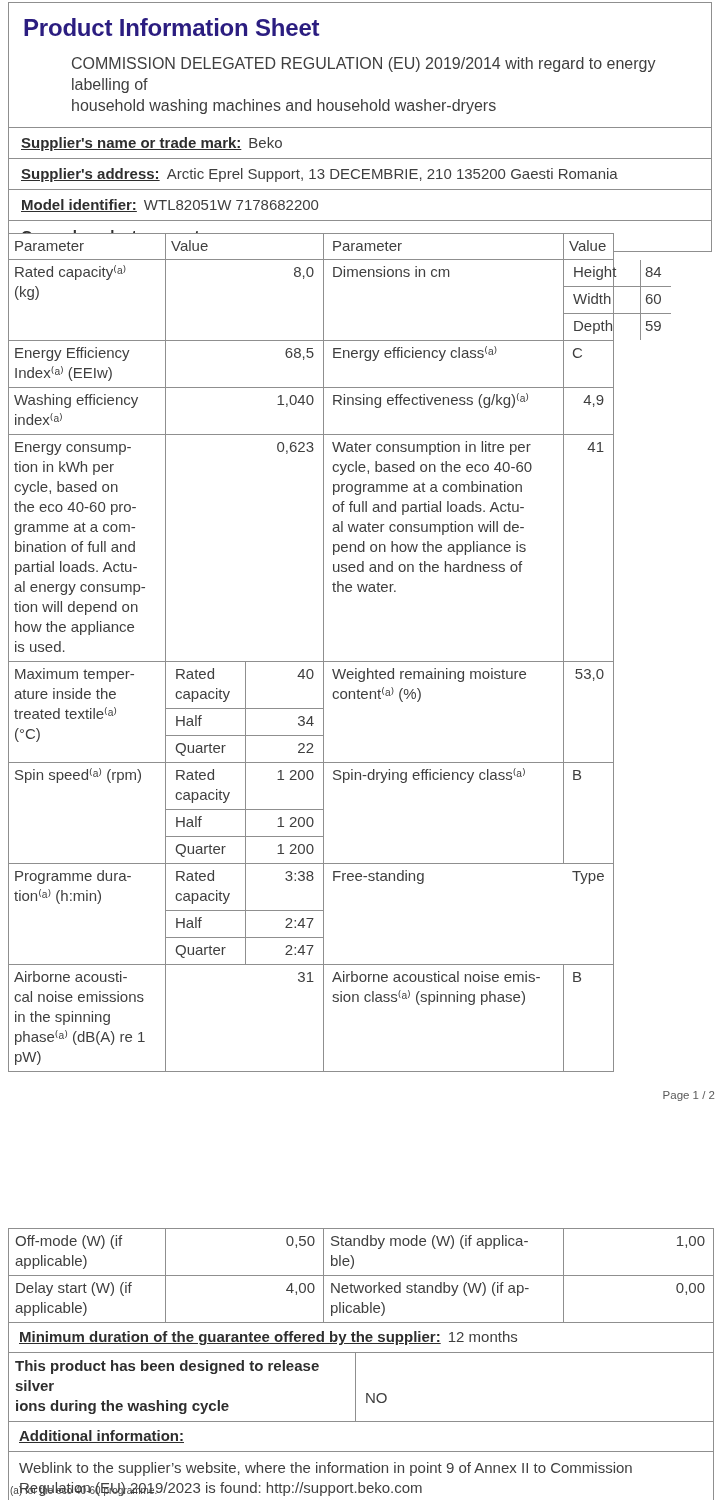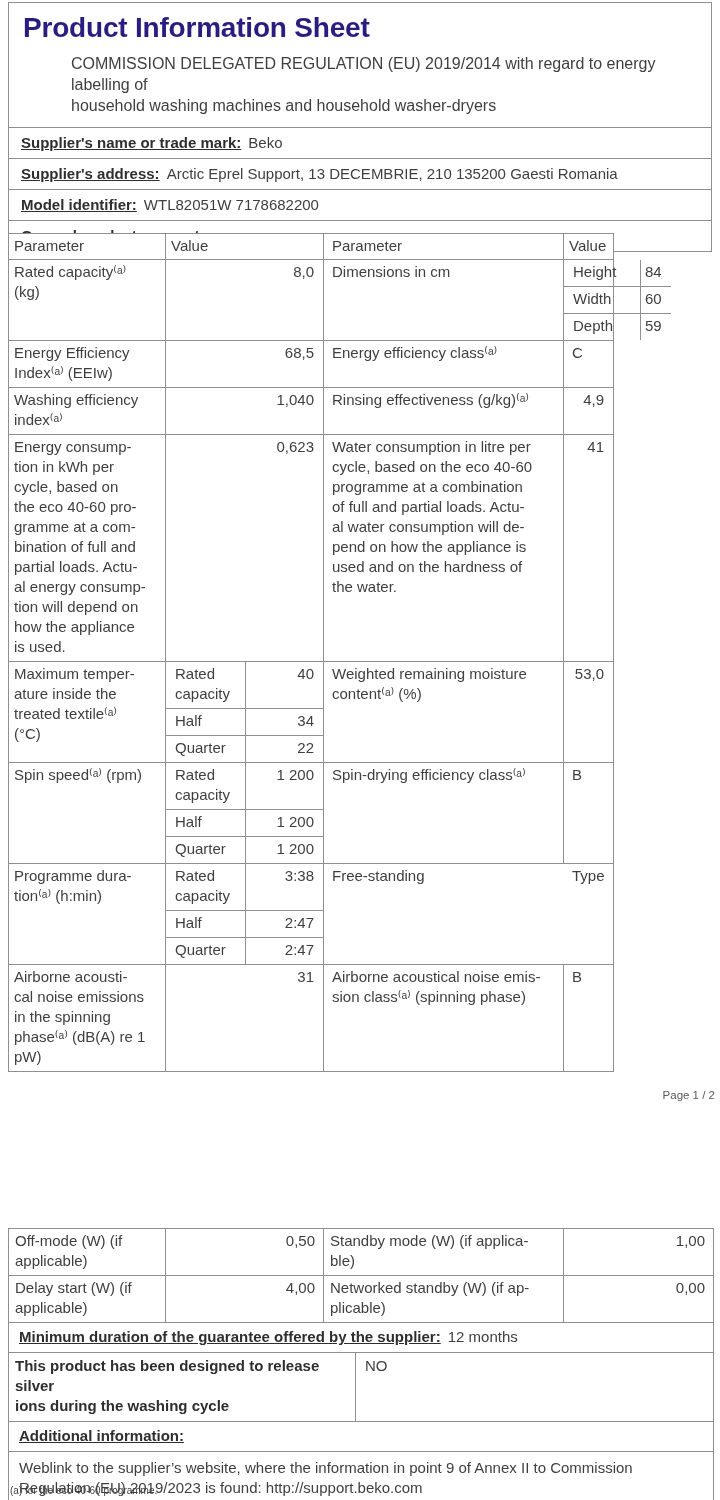--- a/index.html
+++ b/index.html
@@ -10,21 +10,21 @@
   }
   .pre{white-space:pre-line;}
   
   .header-table{
     position:absolute;left:8px;top:2px;width:704px;
     border:1px solid #8f8f8f;box-sizing:border-box;
   }
   .hrow{border-top:1px solid #8f8f8f;padding:5px 12px;box-sizing:border-box;}
   .hrow.first{border-top:none;padding:6px 12px 11px 14px;}
   .doc-title{
-    font-size:28px;line-height:37px;font-weight:700;color:#2b1d80;
+    font-size:24px;line-height:37px;font-weight:700;color:#2b1d80;
     letter-spacing:-0.2px;margin:0 0 7px 0;
   }
   .reg-text{font-size:16px;line-height:21px;color:#3f3f3f;margin-left:48px;}
   .lbl{font-weight:700;color:#2e2e2e;text-decoration:underline;}
   .lbl-val{margin-left:7px;color:#3f3f3f;}
   
   .main-table{
     position:absolute;left:8px;top:233px;width:606px;
     border:1px solid #8f8f8f;box-sizing:border-box;background:#fff;
   }
@@ -50,21 +50,21 @@
     position:absolute;left:8px;top:1228px;width:706px;
     border:1px solid #8f8f8f;box-sizing:border-box;background:#fff;
   }
   .prow{display:grid;grid-template-columns:157px 158px 240px 1fr;border-top:1px solid #8f8f8f;}
   .prow.first{border-top:none;}
   .prow-wide{border-top:1px solid #8f8f8f;padding:4px 10px 5px 10px;}
   .prow-split{display:grid;grid-template-columns:347px 1fr;border-top:1px solid #8f8f8f;}
   .pcell{border-right:1px solid #8f8f8f;padding:2px 8px 4px 6px;box-sizing:border-box;}
   .pcell.last{border-right:none;}
   .silver-left{border-right:1px solid #8f8f8f;padding:3px 8px 5px 6px;font-weight:700;color:#2e2e2e;box-sizing:border-box;}
-  .silver-right{padding:3px 6px 5px 9px;}
+  .silver-right{padding:3px 6px 5px 9px;margin-top:32px;}
   .weblink-row{border-top:1px solid #8f8f8f;padding:6px 10px 8px 10px;}
   
   .footnote{position:absolute;left:10px;top:1481px;font-size:10px;color:#3f3f3f;}
 </style>
 </head>
 <body>
 
 <div id="doc">
 
   <div class="header-table">

